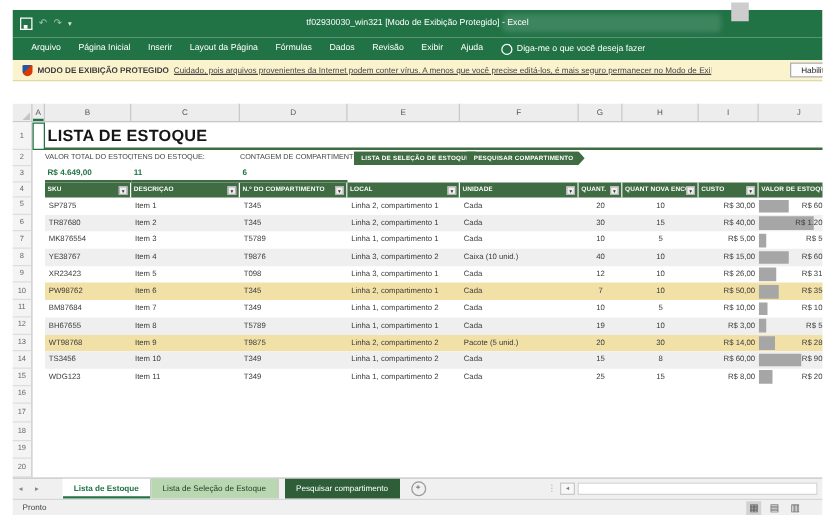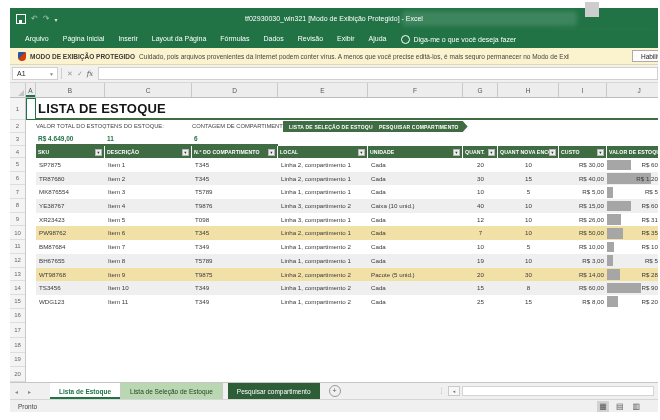--- a/index.html
+++ b/index.html
@@ -179,31 +179,20 @@
       </span>
     </div>
 
     <div class="protbar">
       <span class="shield"></span>
       <span class="pv-label">MODO DE EXIBIÇÃO PROTEGIDO</span>
       <span class="pv-msg">Cuidado, pois arquivos provenientes da Internet podem conter vírus. A menos que você precise editá-los, é mais seguro permanecer no Modo de Exibição Protegido.</span>
       <span class="pv-btn">Habilitar Edição</span>
     </div>
 
-    <div class="fbar">
-      <span class="namebox">
-        <span>A1</span>
-        <span class="ncar">▼</span>
-      </span>
-      <span class="fsep"></span>
-      <span class="fico">✕</span>
-      <span class="fico">✓</span>
-      <span class="fico fx">fx</span>
-      <span class="finput"></span>
-    </div>
 
     <div class="colheads">
       <span class="chcorner"></span>
       <span id="colheads-slot" style="display:flex;height:100%;">
           <span class="chcell chsel" style="width: 10px;">A</span>
           <span class="chcell" style="width: 69px;">B</span>
           <span class="chcell" style="width: 87px;">C</span>
           <span class="chcell" style="width: 86px;">D</span>
           <span class="chcell" style="width: 90px;">E</span>
           <span class="chcell" style="width: 95px;">F</span>

